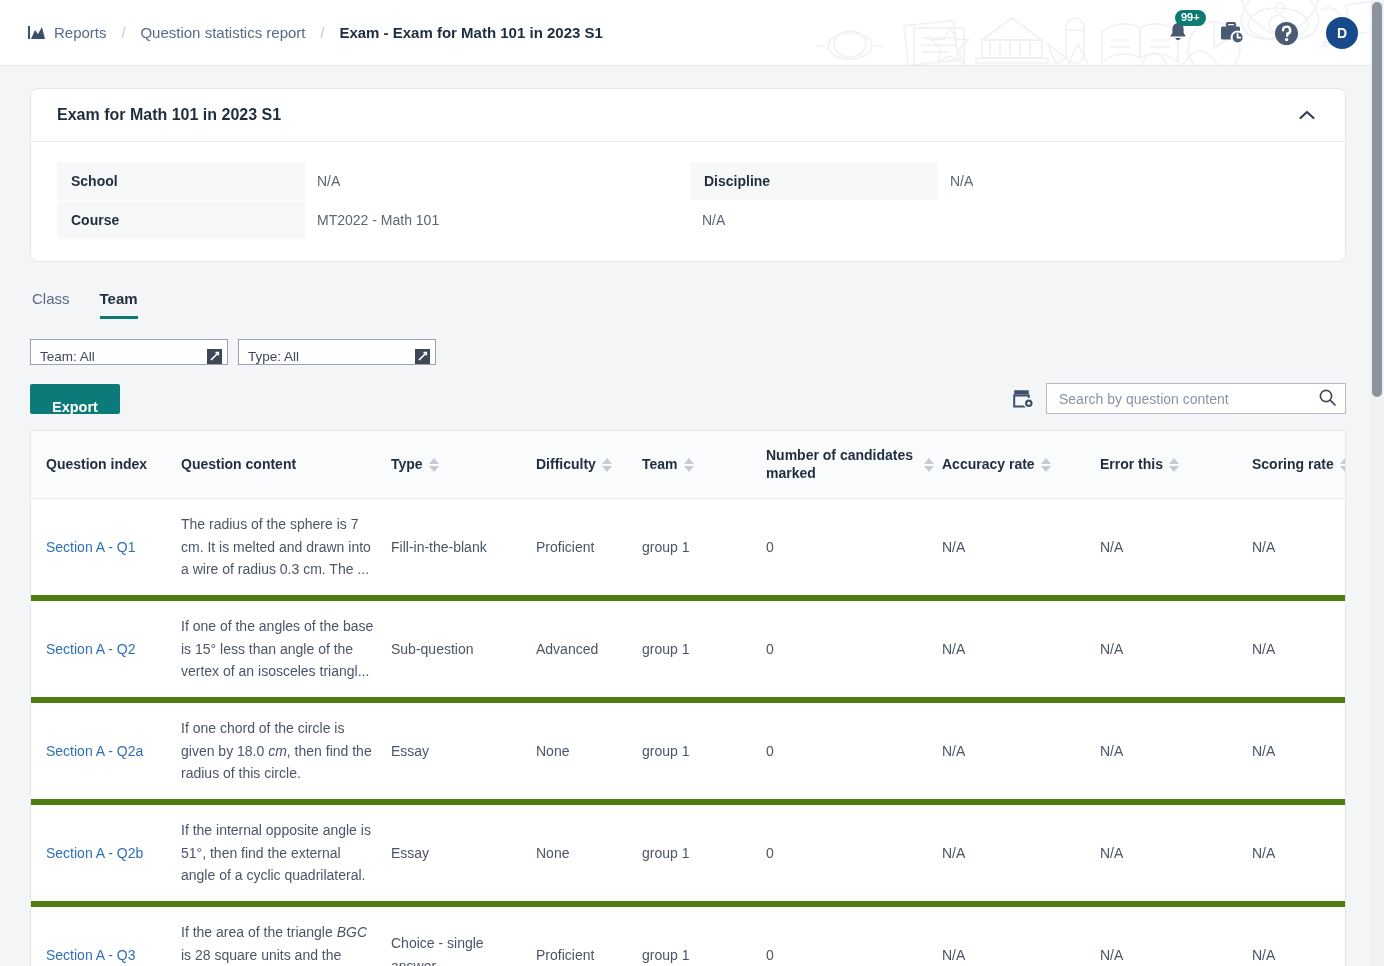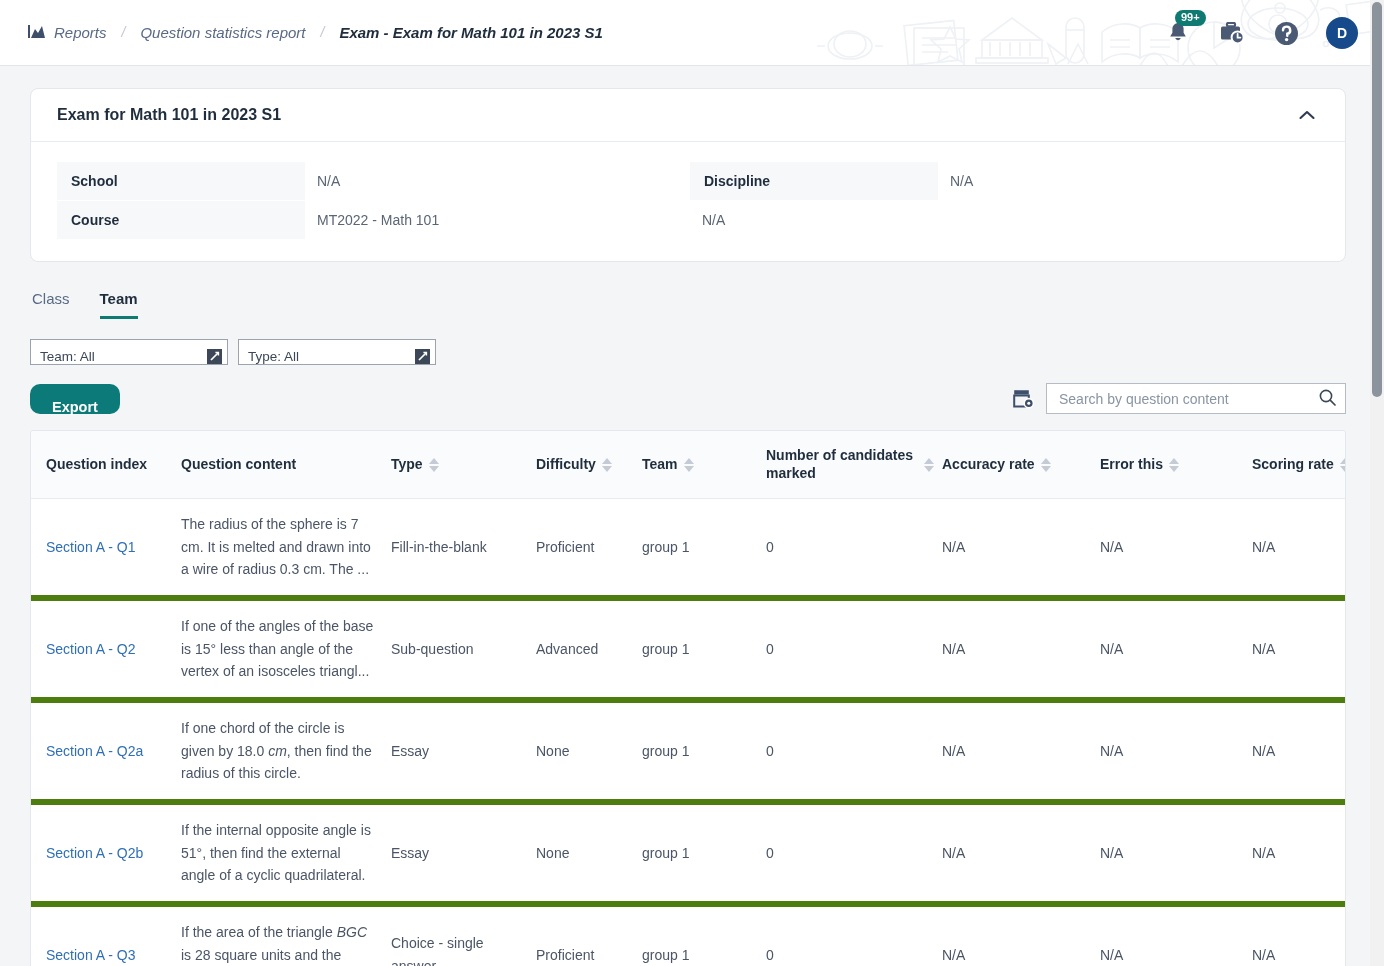--- a/index.html
+++ b/index.html
@@ -27,25 +27,24 @@
   }
   .topbar-pattern {
     position: absolute;
     left: 810px; top: 0;
     width: 574px; height: 66px;
     pointer-events: none;
     opacity: 1;
   }
   .breadcrumb {
     display: flex;
-    align-items: flex-start;
+    align-items: center;
     position: relative;
     z-index: 2;
     white-space: nowrap;
-    font-style: italic;
   }
   .bc-icon { margin-right: 9px; display: flex; align-items: center; }
   .bc-link {
     color: #5a6a85;
     font-size: 15px;
     text-decoration: none;
   }
   .bc-sep {
     color: #c2c8d2;
     margin: 0 15px;
@@ -197,21 +196,21 @@
   .btn-export {
     background: #0b7a78;
     color: #fff;
     border: none;
     height: 24px;
     padding: 15px 22px;
     font-size: 14.5px;
     font-weight: 700;
     font-family: "Liberation Sans", sans-serif;
     cursor: pointer;
-    border-radius: 10px;
+    border-radius: 2px;
   }
   .search-group { display: flex; align-items: center; gap: 12px; }
   .col-settings { cursor: pointer; display: flex; }
   .search-wrap {
     width: 300px;
     height: 31px;
     border: 1px solid #b6bcc6;
     background: #fff;
     display: flex;
     align-items: center;

